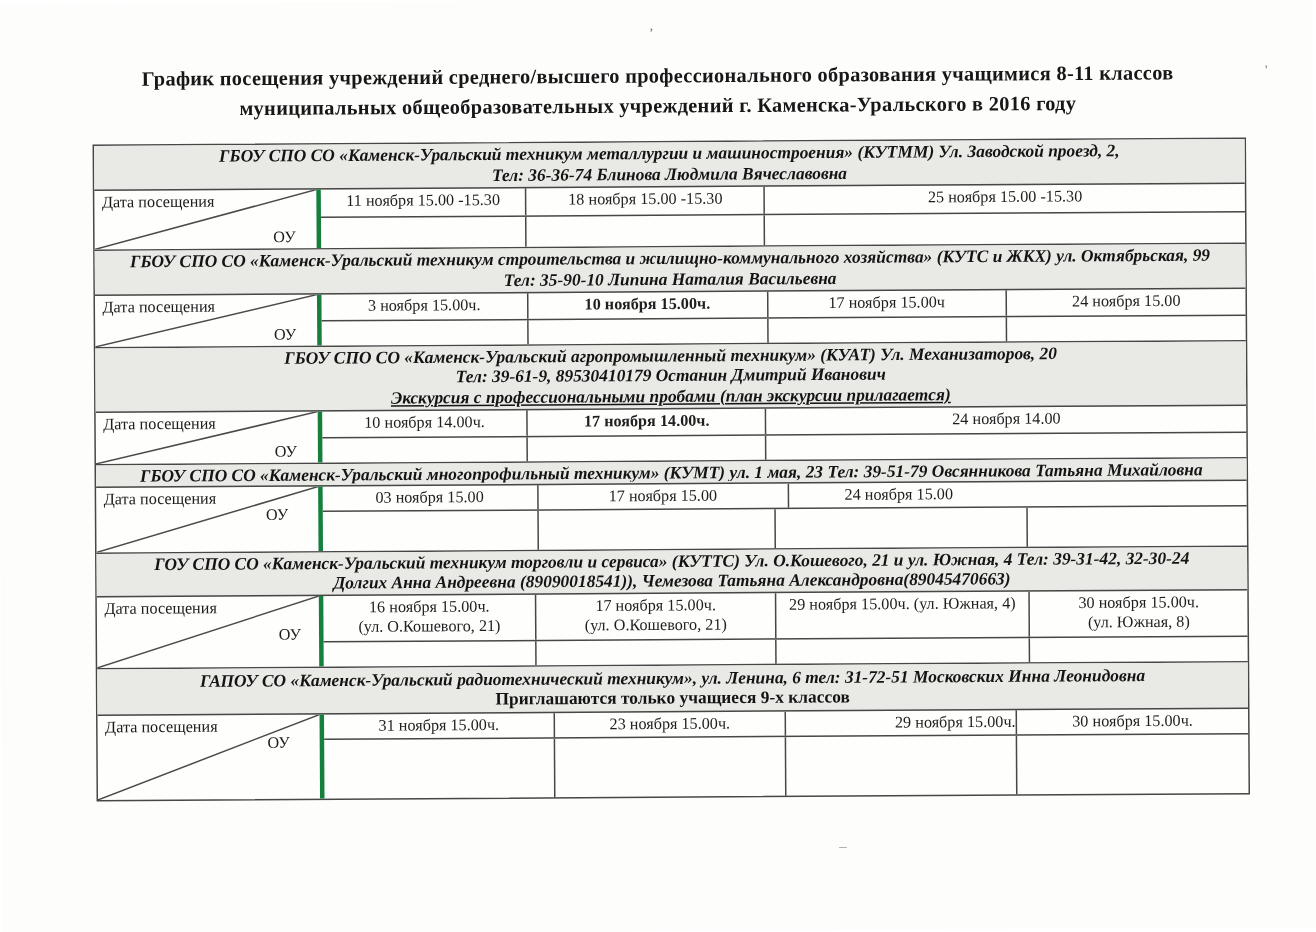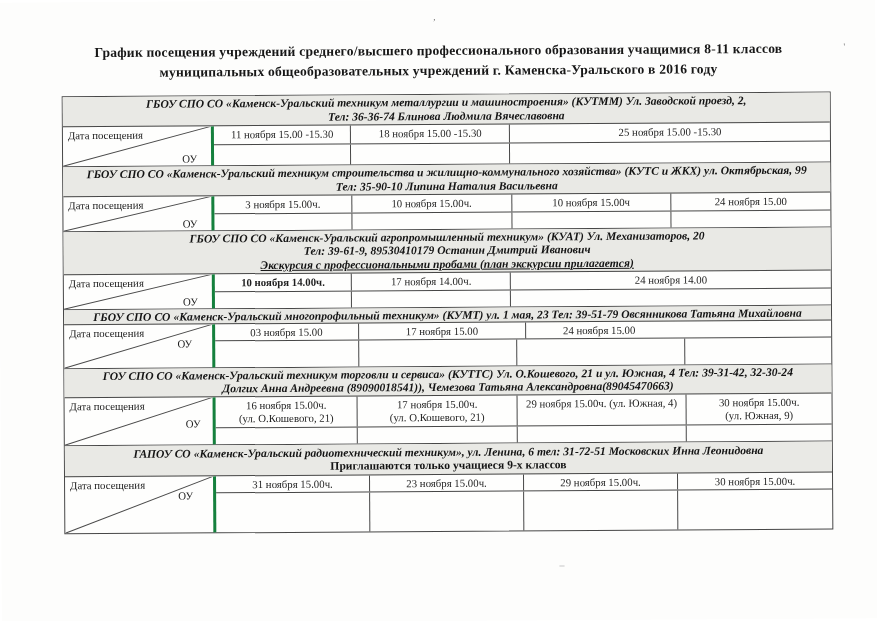--- a/index.html
+++ b/index.html
@@ -138,25 +138,25 @@
               <line x1="0" y1="100%" x2="100%" y2="0" stroke="#4a4a4a" stroke-width="1"></line>
             </svg>
             <span class="dlabel">Дата посещения</span>
             <span class="ou br">ОУ</span>
           </div>
           <div class="cols">
             <div class="drow" style="height: 17px;">
               <div class="dcell" style="flex: 0 0 22.4%;">
                 <div>3 ноября 15.00ч.</div>
               </div>
+              <div class="dcell" style="flex: 0 0 25.9%; font-weight: bold;">
+                <div>10 ноября 15.00ч.</div>
+              </div>
               <div class="dcell" style="flex: 0 0 25.9%;">
-                <div>10 ноября 15.00ч.</div>
-              </div>
-              <div class="dcell" style="flex: 0 0 25.9%;">
-                <div>10 ноября 15.00ч</div>
+                <div>17 ноября 15.00ч</div>
               </div>
               <div class="dcell" style="flex: 0 0 25.8%;">
                 <div>24 ноября 15.00</div>
               </div>
             </div>
             <div class="erow" style="height: 16px;">
               <div class="ecell" style="flex: 0 0 22.4%;"></div>
               <div class="ecell" style="flex: 0 0 25.9%;"></div>
               <div class="ecell" style="flex: 0 0 25.9%;"></div>
               <div class="ecell" style="flex: 0 0 25.8%;"></div>
@@ -173,24 +173,24 @@
         <div class="sec-body">
           <div class="corner">
             <svg>
               <line x1="0" y1="100%" x2="100%" y2="0" stroke="#4a4a4a" stroke-width="1"></line>
             </svg>
             <span class="dlabel">Дата посещения</span>
             <span class="ou br">ОУ</span>
           </div>
           <div class="cols">
             <div class="drow" style="height: 17px;">
-              <div class="dcell" style="flex: 0 0 22.3%; font-weight: bold;">
+              <div class="dcell" style="flex: 0 0 22.3%;">
                 <div>10 ноября  14.00ч.</div>
               </div>
-              <div class="dcell" style="flex: 0 0 25.8%;">
+              <div class="dcell" style="flex: 0 0 25.8%; font-weight: bold;">
                 <div>17 ноября 14.00ч.</div>
               </div>
               <div class="dcell" style="flex: 0 0 51.9%;">
                 <div>24 ноября 14.00</div>
               </div>
             </div>
             <div class="erow" style="height: 16px;">
               <div class="ecell" style="flex: 0 0 22.3%;"></div>
               <div class="ecell" style="flex: 0 0 25.8%;"></div>
               <div class="ecell" style="flex: 0 0 51.9%;"></div>
@@ -252,21 +252,21 @@
               </div>
               <div class="dcell" style="flex: 0 0 25.9%;">
                 <div>17 ноября 15.00ч.</div>
                 <div>(ул. О.Кошевого, 21)</div>
               </div>
               <div class="dcell" style="flex: 0 0 27.5%;">
                 <div>29 ноября 15.00ч. (ул. Южная, 4)</div>
               </div>
               <div class="dcell" style="flex: 0 0 23.5%;">
                 <div>30 ноября 15.00ч.</div>
-                <div>(ул. Южная, 9)</div>
+                <div>(ул. Южная, 8)</div>
               </div>
             </div>
             <div class="erow" style="height: 16px;">
               <div class="ecell" style="flex: 0 0 23.1%;"></div>
               <div class="ecell" style="flex: 0 0 25.9%;"></div>
               <div class="ecell" style="flex: 0 0 27.5%;"></div>
               <div class="ecell" style="flex: 0 0 23.5%;"></div>
             </div>
           </div>
         </div>
@@ -285,21 +285,21 @@
             <span class="ou tr">ОУ</span>
           </div>
           <div class="cols">
             <div class="drow" style="height: 16px;">
               <div class="dcell" style="flex: 0 0 25%;">
                 <div>31 ноября 15.00ч.</div>
               </div>
               <div class="dcell" style="flex: 0 0 25%;">
                 <div>23 ноября 15.00ч.</div>
               </div>
-              <div class="dcell" style="flex: 0 0 25%;">
+              <div class="dcell" style="flex: 0 0 25%; text-align: right;">
                 <div>29 ноября 15.00ч.</div>
               </div>
               <div class="dcell" style="flex: 0 0 25%;">
                 <div>30 ноября 15.00ч.</div>
               </div>
             </div>
             <div class="erow" style="height: 39px;">
               <div class="ecell" style="flex: 0 0 25%;"></div>
               <div class="ecell" style="flex: 0 0 25%;"></div>
               <div class="ecell" style="flex: 0 0 25%;"></div>

